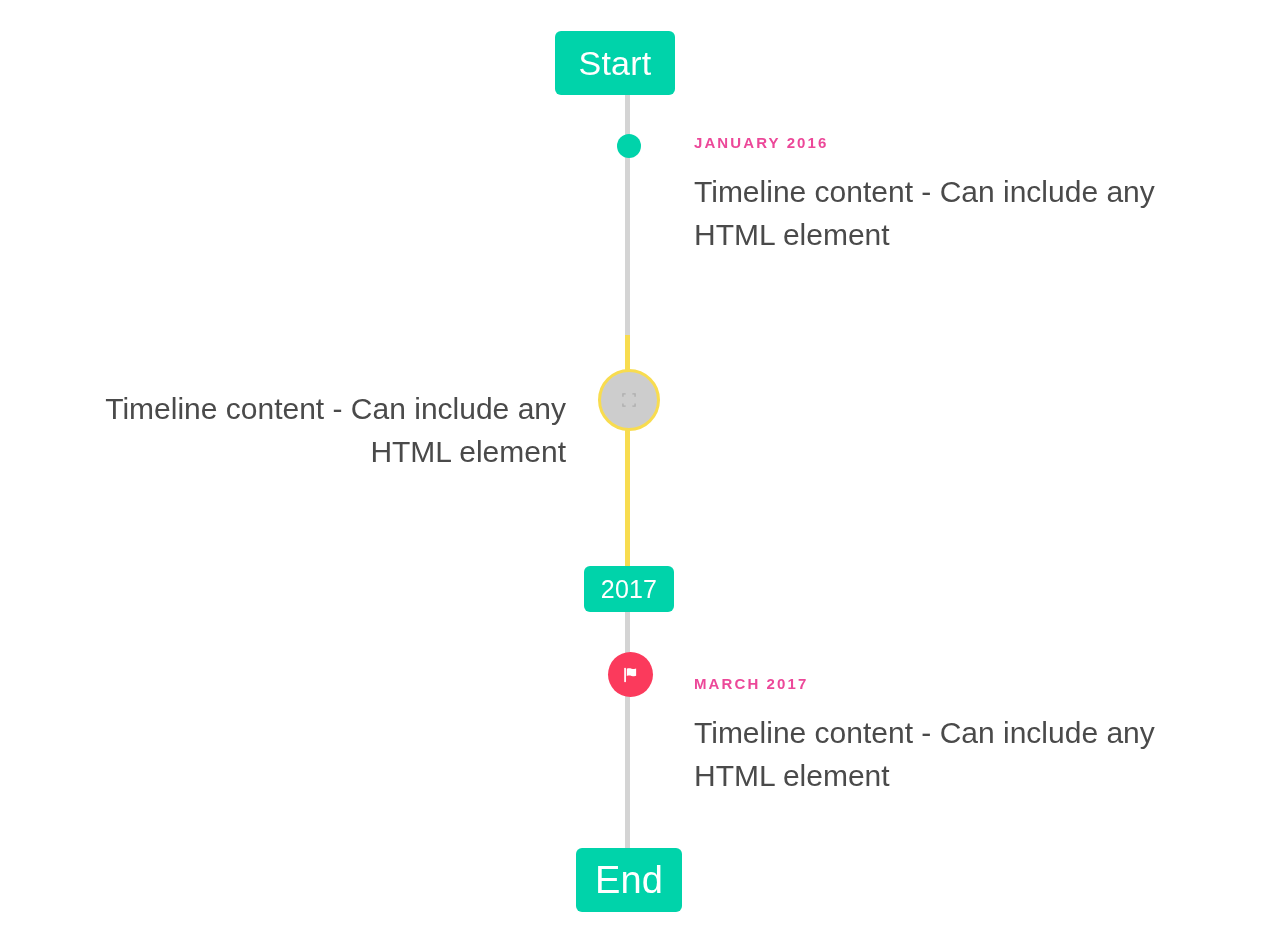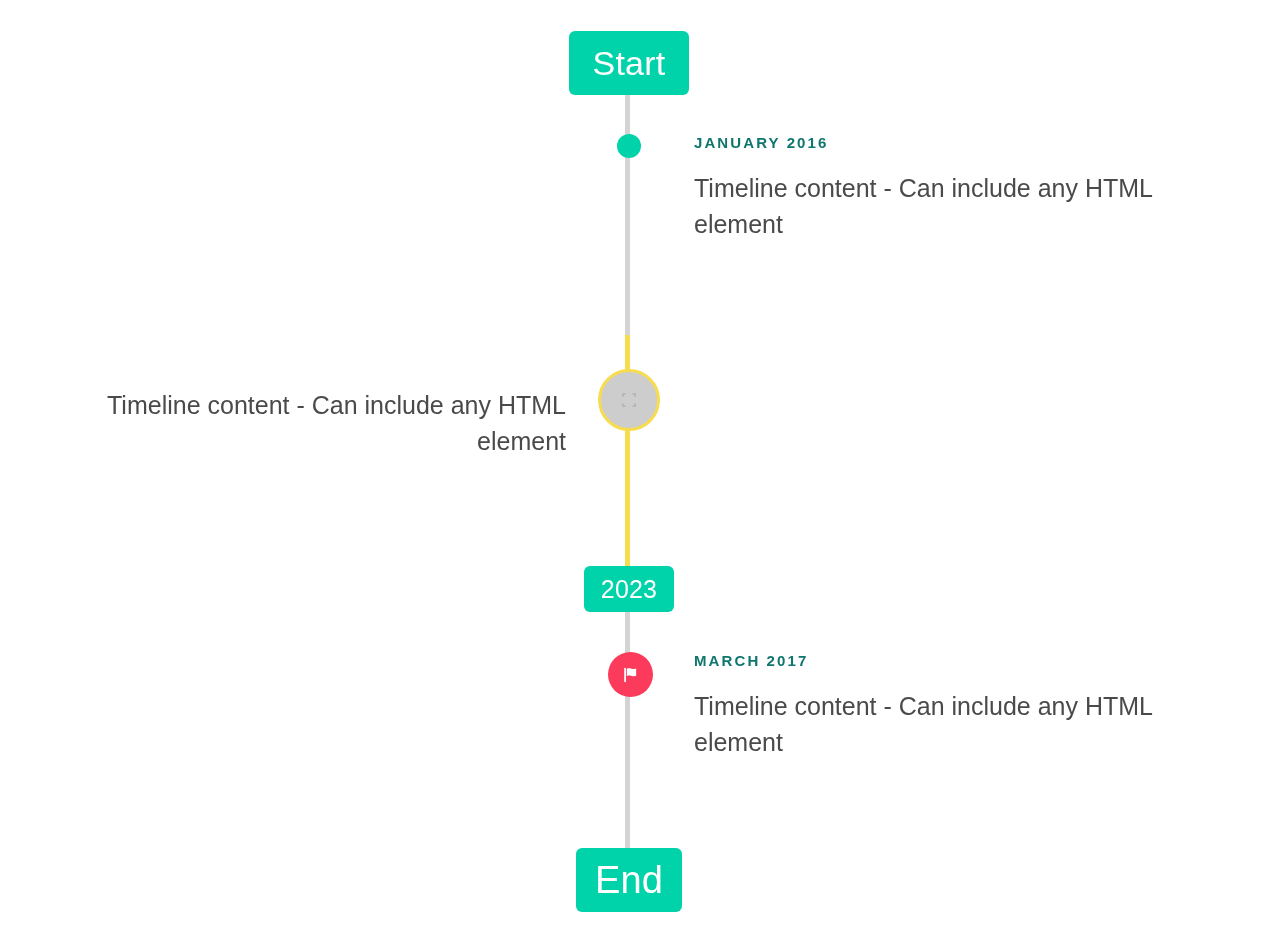--- a/index.html
+++ b/index.html
@@ -37,21 +37,21 @@
     align-items: center;
     justify-content: center;
     background: #00d3aa;
     color: #ffffff;
     border-radius: 6px;
     font-weight: 400;
     letter-spacing: 0.2px;
     user-select: none;
   }
   .cap-start {
-    left: 569px; top: 31px;
+    left: 555px; top: 31px;
     width: 120px; height: 64px;
     font-size: 34px;
   }
   .cap-mid {
     left: 584px; top: 566px;
     width: 90px; height: 46px;
     font-size: 25px;
   }
   .cap-end {
     left: 576px; top: 848px;
@@ -60,39 +60,39 @@
   }
 
   
   .entry {
     position: absolute;
   }
   .entry-date {
     font-size: 15px;
     font-weight: 700;
     letter-spacing: 2.1px;
-    color: #0f766e;
+    color: #ec4899;
     text-transform: uppercase;
     line-height: 1.2;
     white-space: nowrap;
   }
   .entry-body {
-    font-size: 25px;
+    font-size: 30px;
     font-weight: 400;
     color: #4a4a4a;
     line-height: 1.42;
     margin-top: 19px;
   }
 
   .entry-right { left: 694px; width: 528px; text-align: left; }
   .entry-left  { left: 40px;  width: 526px; text-align: right; }
 
   .entry-jan   { top: 134px; }
   .entry-feb   { top: 369px; }
-  .entry-mar   { top: 652px; }
+  .entry-mar   { top: 675px; }
 
   
   .marker {
     position: absolute;
     border-radius: 50%;
     display: flex;
     align-items: center;
     justify-content: center;
   }
   .marker-dot-teal {
@@ -138,21 +138,21 @@
 
   <div class="marker marker-image-ph">
     <svg class="broken-img-glyph" viewBox="0 0 16 16">
       <path fill="#555" d="M2 2h3v1.2H3.2V5H2V2zm9 0h3v3h-1.2V3.2H11V2zM2 11h1.2v1.8H5V14H2v-3zm10.8 0H14v3h-3v-1.2h1.8V11z"></path>
     </svg>
   </div>
   <div class="entry entry-left entry-feb">
     <div class="entry-body">Timeline content - Can include any HTML element</div>
   </div>
 
-  <div class="cap-badge cap-mid">2023</div>
+  <div class="cap-badge cap-mid">2017</div>
 
   <div class="marker marker-flag">
     <svg class="flag-glyph" width="22" height="22" viewBox="0 0 24 24">
       <rect x="4.6" y="4" width="1.9" height="16" rx="0.9" fill="#ffffff"></rect>
       <path d="M7.4 5.2c3.6-1.9 6.6 1.4 10.2-0.2v7.9c-3.6 1.6-6.6-1.7-10.2 0.2V5.2z" fill="#ffffff"></path>
     </svg>
   </div>
   <div class="entry entry-right entry-mar">
     <div class="entry-date">MARCH 2017</div>
     <div class="entry-body">Timeline content - Can include any HTML element</div>

